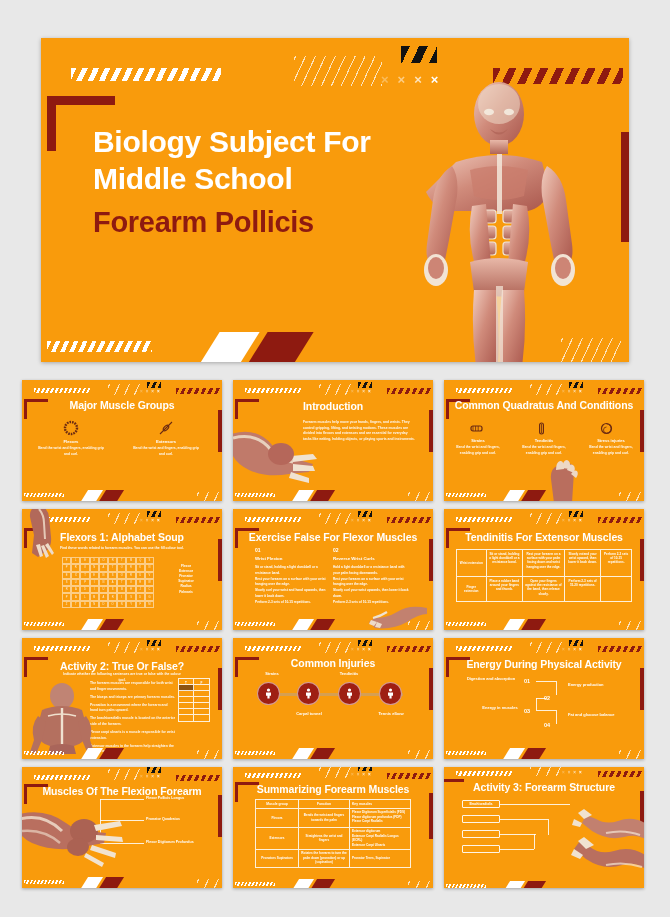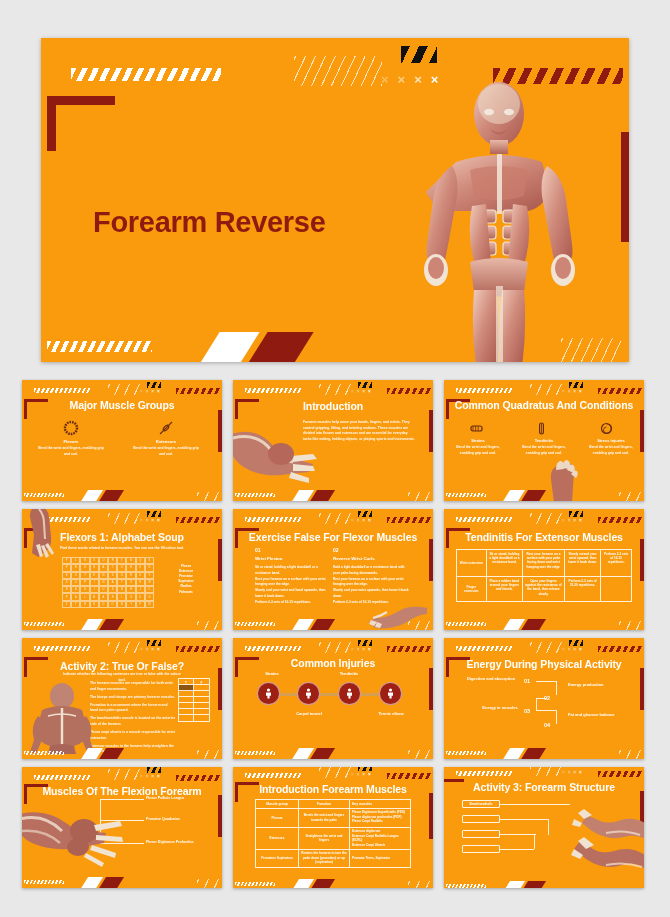--- a/index.html
+++ b/index.html
@@ -155,21 +155,25 @@
     <div class="xrow" style="left:340px;top:35px;--xg:9px;font-size:13px;">
       <i>×</i>
       <i>×</i>
       <i>×</i>
       <i>×</i>
     </div>
 
     <div class="corner-l" style="left:6px;top:58px;width:68px;height:55px;--bw:9px;"></div>
     <div class="bar-r" style="right:-2px;top:94px;width:10px;height:110px;"></div>
 
-    <div class="hero-sub">Forearm Reverse</div>
+    <h1 class="hero-title">
+      <span>Biology Subject For</span><br>
+      <span>Middle School</span>
+    </h1>
+    <div class="hero-sub">Forearm Pollicis</div>
 
     <div class="hero-figure">
       <svg viewBox="0 0 215 292" width="215" height="292">
         <defs>
           <linearGradient id="mg" x1="0" y1="0" x2="1" y2="1">
             <stop offset="0%" stop-color="#f0cbbd"></stop>
             <stop offset="45%" stop-color="#d08b7b"></stop>
             <stop offset="100%" stop-color="#a8564c"></stop>
           </linearGradient>
           <linearGradient id="mg2" x1="0" y1="0" x2="0" y2="1">
@@ -747,21 +751,21 @@
       <div class="stripes" style="right:2px;top:6px;width:44px;height:6px;--sc:#8e1a10;--sw:3px;"></div>
       <div class="xrow" style="left:118px;top:6px;--xg:3px;font-size:4.5px;">
         <i>×</i>
           <i>×</i>
           <i>×</i>
           <i>×</i>
       </div>
       <div class="corner-l" style="left:2px;top:15px;width:24px;height:20px;--bw:3.5px;"></div>
       <div class="bar-r" style="right:0;top:26px;width:4px;height:46px;"></div>
 
-      <div class="t-title" style="top:16px;">Introduction Forearm Muscles</div>
+      <div class="t-title" style="top:16px;">Summarizing Forearm Muscles</div>
 
       <div class="tbl" style="left:22px;top:32px;width:156px;">
         <div class="row">
           <div class="cell" style="width:28%;font-weight:700;font-size:3.3px;">Muscle group</div>
           <div class="cell" style="width:33%;font-weight:700;font-size:3.3px;">Function</div>
           <div class="cell" style="width:39%;font-weight:700;font-size:3.3px;text-align:left;">Key muscles</div>
         </div>
         <div class="row">
           <div class="cell" style="width:28%;font-weight:700;display:flex;align-items:center;justify-content:center;min-height:19px;">Flexors</div>
           <div class="cell" style="width:33%;display:flex;align-items:center;justify-content:center;">Bends the wrist and fingers towards the palm</div>

